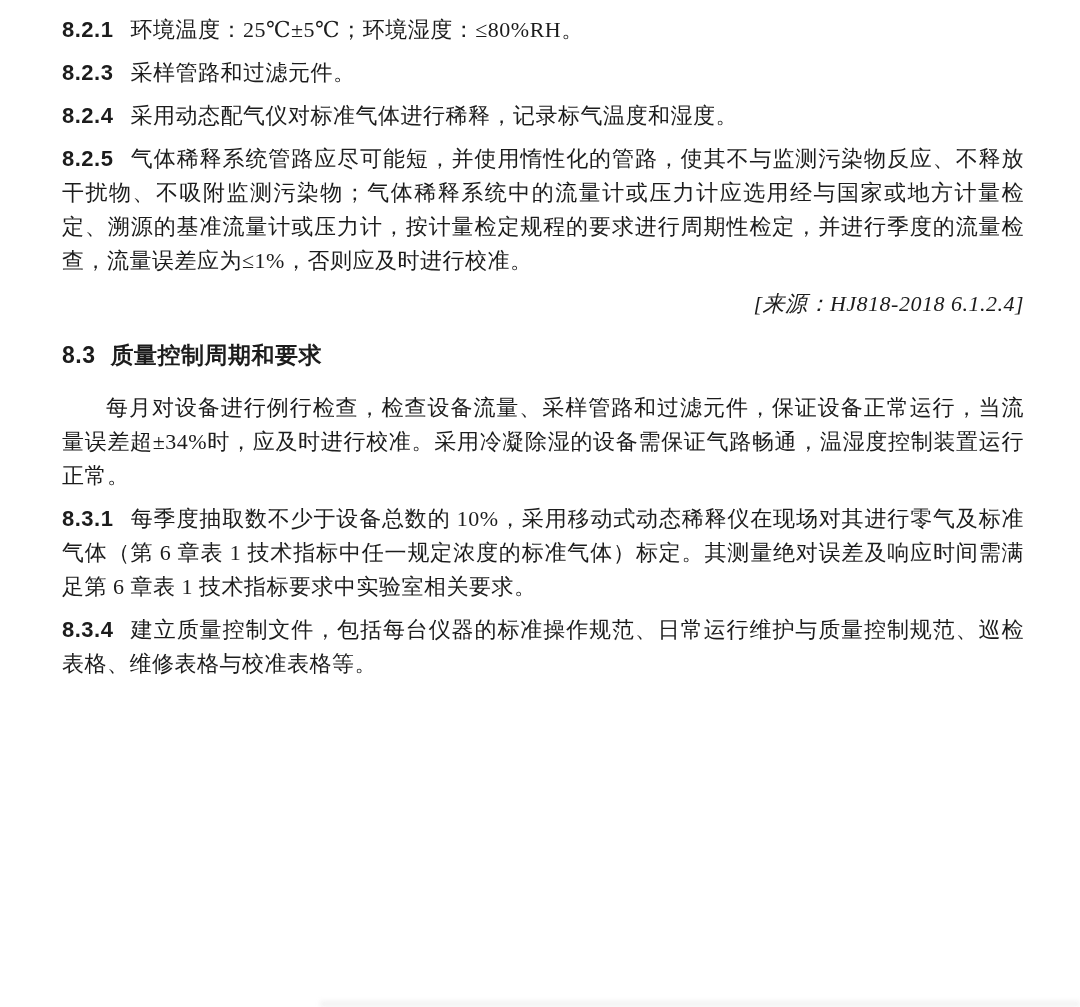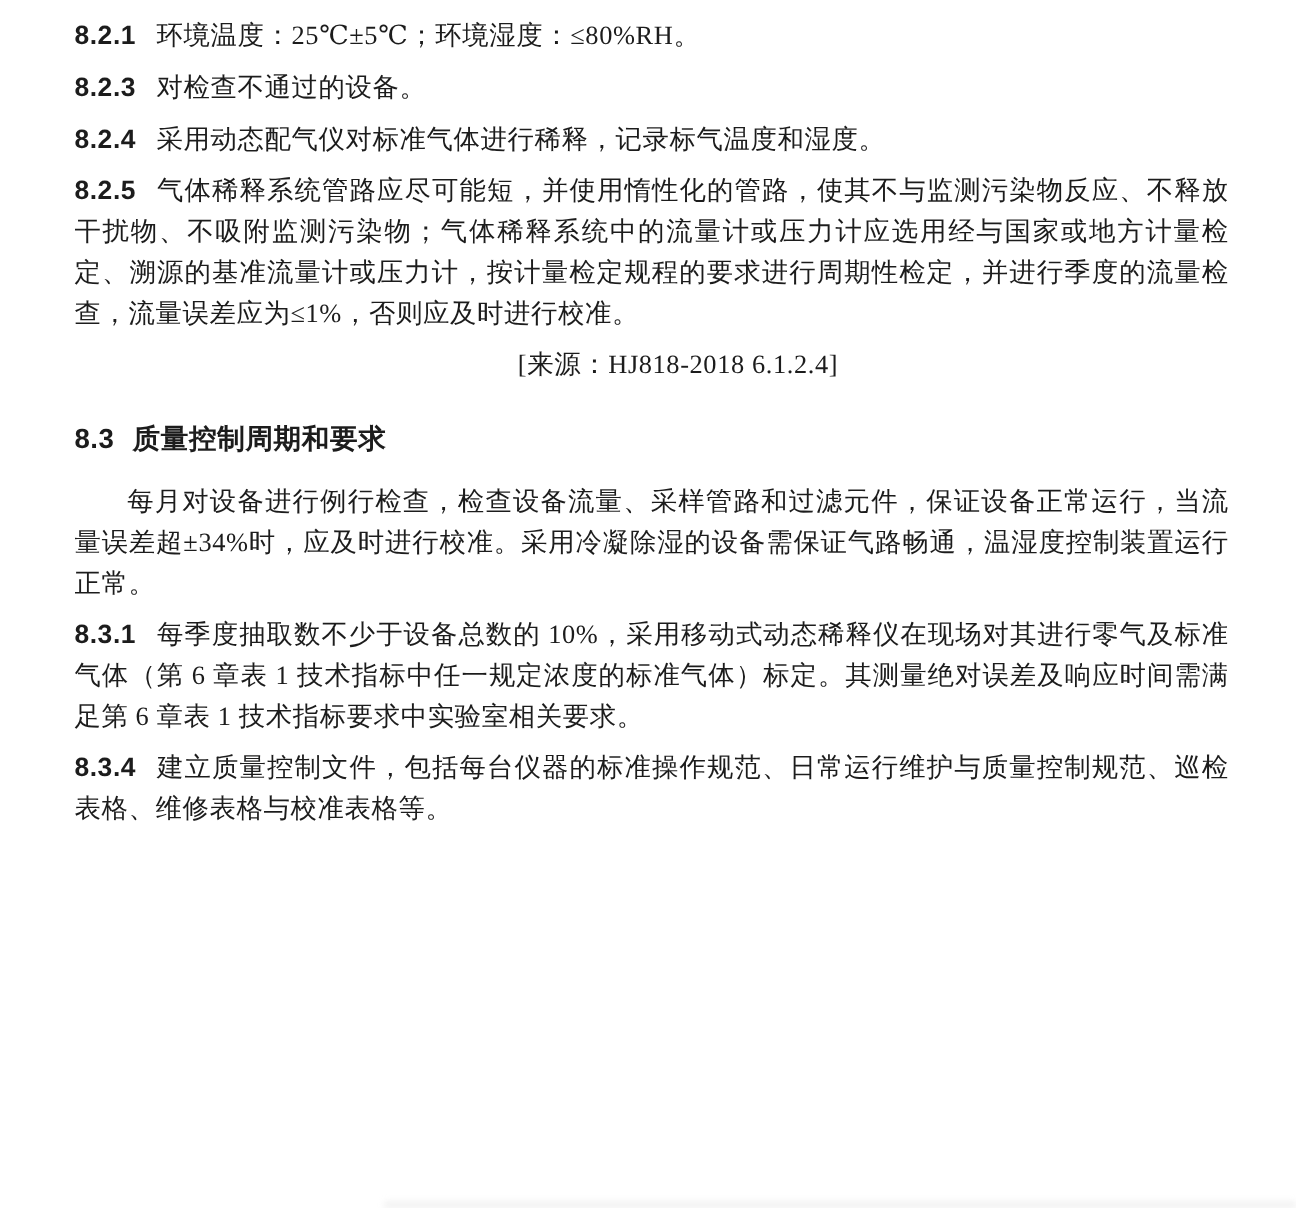--- a/index.html
+++ b/index.html
@@ -34,29 +34,30 @@
     font-family: "Liberation Sans", "DejaVu Sans", sans-serif;
     font-weight: 700;
     letter-spacing: 0.5px;
     margin-right: 17px;
     white-space: nowrap;
   }
   p.source {
     font-size: 22px;
     line-height: 34px;
     margin: 0 0 9px 44px;
-    text-align: center;
+    text-align: right;
     letter-spacing: 0.5px;
+    font-style: italic;
   }
   h2.section-heading {
     font-family: "Liberation Sans", "DejaVu Sans", sans-serif;
     font-size: 23px;
     line-height: 34px;
     font-weight: 700;
-    margin: 27px 0 19px 0;
+    margin: 17px 0 19px 0;
     letter-spacing: 0.5px;
   }
   h2.section-heading .clause-num {
     margin-right: 15px;
   }
   p.indent-para {
     text-indent: 44px;
   }
   .cropped-line-artifact {
     position: absolute;
@@ -71,21 +72,21 @@
   }
 </style>
 </head>
 <body>
 
 <div class="page">
 
   <p class="clause"><span class="clause-num">8.2.1</span><span>环境温度：25℃±5℃；环境湿度：≤80%RH。</span></p>
 
 
-  <p class="clause"><span class="clause-num">8.2.3</span><span>对检查不通过的设备。</span></p>
+  <p class="clause"><span class="clause-num">8.2.3</span><span>采样管路和过滤元件。</span></p>
 
   <p class="clause"><span class="clause-num">8.2.4</span><span>采用动态配气仪对标准气体进行稀释，记录标气温度和湿度。</span></p>
 
   <p class="clause"><span class="clause-num">8.2.5</span><span>气体稀释系统管路应尽可能短，并使用惰性化的管路，使其不与监测污染物反应、不释放干扰物、不吸附监测污染物；气体稀释系统中的流量计或压力计应选用经与国家或地方计量检定、溯源的基准流量计或压力计，按计量检定规程的要求进行周期性检定，并进行季度的流量检查，流量误差应为≤1%，否则应及时进行校准。</span></p>
 
   <p class="source">[来源：HJ818-2018 6.1.2.4]</p>
 
   <h2 class="section-heading"><span class="clause-num">8.3</span><span>质量控制周期和要求</span></h2>
 
   <p class="clause indent-para">每月对设备进行例行检查，检查设备流量、采样管路和过滤元件，保证设备正常运行，当流量误差超±34%时，应及时进行校准。采用冷凝除湿的设备需保证气路畅通，温湿度控制装置运行正常。</p>

